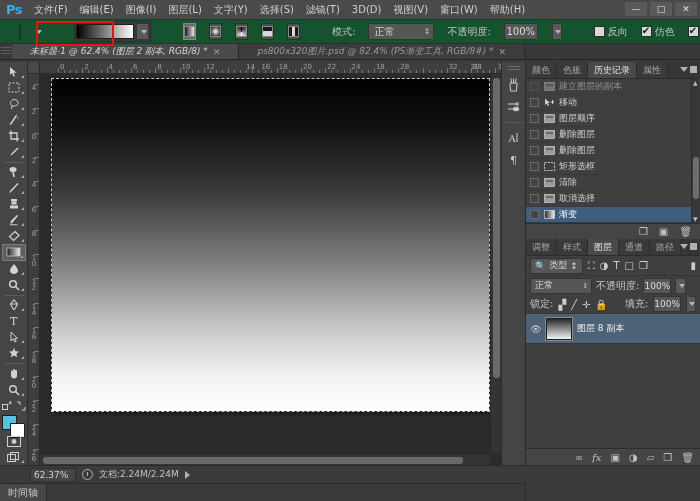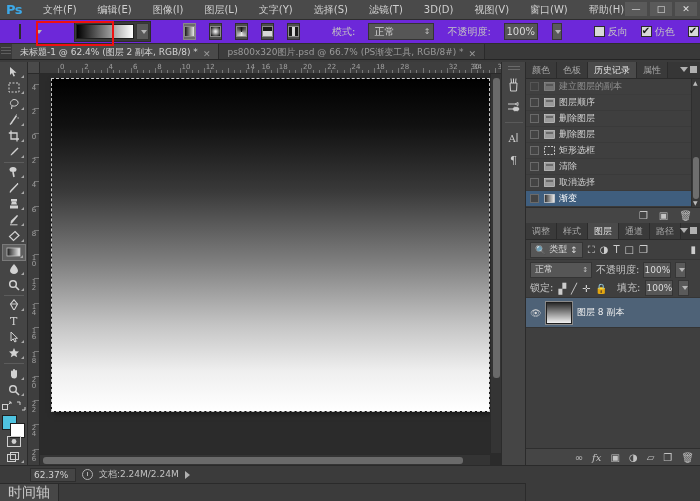--- a/index.html
+++ b/index.html
@@ -11,21 +11,20 @@
     color: #c8c8c8;
     overflow: hidden;
     position: relative;
   }
   
   .menubar {
     height: 20px; background: #4a4a4a;
     display: flex; align-items: center;
     border-bottom: 1px solid #2e2e2e;
     position: relative;
-    gap: 9px;
   }
   .ps-logo {
     width: 28px; text-align: center;
     color: #3da9e8; font-weight: bold; font-size: 13px;
     font-family: "DejaVu Sans", sans-serif;
     letter-spacing: -0.5px;
   }
   .menu-item {
     padding: 3px 6px; font-size: 10px; color: #d0d0d0;
     white-space: nowrap; cursor: default;
@@ -34,21 +33,21 @@
     position: absolute; right: 2px; top: 1px;
     display: flex; gap: 1px;
   }
   .win-btn {
     width: 24px; height: 16px; background: #5a5a5a;
     display: flex; align-items: center; justify-content: center;
     color: #e0e0e0; font-size: 9px; border: 1px solid #4a4a4a;
   }
   
   .optionsbar {
-    height: 24px; background: #6d28d9;
+    height: 24px; background: #14532d;
     border-bottom: 1px solid #2e2e2e;
     display: flex; align-items: center; gap: 13px;
     padding: 0 4px; position: relative;
   }
   .grip {
     width: 8px; height: 18px;
     background: repeating-linear-gradient(to bottom, #6a6a6a 0 1px, transparent 1px 3px);
     margin-right: 2px;
   }
   .tool-swatch-sm {
@@ -132,25 +131,26 @@
     height: 16px; background: #393939;
     display: flex; align-items: stretch;
     border-bottom: 1px solid #242424;
   }
   .tabgrip {
     width: 10px;
     background: repeating-linear-gradient(to bottom, #5f5f5f 0 1px, transparent 1px 3px);
     margin: 3px 1px;
   }
   .doc-tab {
-    display: flex; align-items: flex-end; gap: 5px;
-    padding: 0 8px; font-size: 9px; color: #9a9a9a;
+    display: flex; align-items: center; gap: 5px;
+    padding: 0 18px; font-size: 9px; color: #9a9a9a;
     border-right: 1px solid #2a2a2a;
     background: #3d3d3d;
     white-space: nowrap;
+    font-style: italic;
   }
   .doc-tab.active { background: #4a4a4a; color: #d5d5d5; }
   .tab-close { font-size: 9px; color: #9a9a9a; }
   
   .main {
     position: absolute; top: 62px; left: 0; right: 0; bottom: 36px;
     display: flex;
   }
   
   .toolbar {
@@ -387,21 +387,21 @@
   .status-tri {
     width: 0; height: 0; border-top: 4px solid transparent;
     border-bottom: 4px solid transparent; border-left: 5px solid #b0b0b0;
   }
   .timeline-bar {
     position: absolute; left: 0; right: 0; bottom: 0; height: 18px;
     background: #3b3b3b; border-top: 1px solid #2a2a2a;
     display: flex; align-items: stretch;
   }
   .timeline-tab {
-    padding: 0 8px; font-size: 14px; color: #c8c8c8;
+    padding: 0 8px; font-size: 10px; color: #c8c8c8;
     display: flex; align-items: center;
     background: #474747; border-right: 1px solid #2a2a2a;
   }
   .bottom-right-cell {
     position: absolute; right: 0; bottom: 0;
     width: 175px; height: 18px; background: #3b3b3b;
     border-left: 1px solid #2b2b2b;
   }
   .clock-ico {
     width: 11px; height: 11px; border: 1px solid #b0b0b0; border-radius: 50%;
@@ -487,21 +487,21 @@
 
 <div class="annot-box" style="left:36px; top:21px; width:78px; height:25px;"></div>
 
 <div class="tabbar">
   <div class="tabgrip"></div>
   <div class="doc-tab active">
     <span>未标题-1 @ 62.4% (图层 2 副本, RGB/8) *</span>
     <span class="tab-close">✕</span>
   </div>
   <div class="doc-tab">
-    <span>ps800x320图片.psd @ 66.7% (PS渐变工具, RGB/8#) *</span>
+    <span>ps800x320图片.psd @ 82.4% (PS渐变工具, RGB/8#) *</span>
     <span class="tab-close">✕</span>
   </div>
 </div>
 
 <div class="main">
 
   <div class="toolbar">
     <div class="tool">
       <svg width="12" height="12" viewBox="0 0 12 12">
           <path d="M2 1 L2 9 L4 7 L5.5 10.5 L7 10 L5.5 6.8 L8.5 6.8 Z" fill="#d2d2d2"></path>
@@ -853,20 +853,30 @@
                 <rect x="0.5" y="0.5" width="10" height="8" fill="#9a9a9a" stroke="#cfcfcf" stroke-width="0.7"></rect>
                 <rect x="2" y="2" width="7" height="2" fill="#6a6a6a"></rect>
               </svg>
             </div>
             <span>建立图层的副本</span>
           </div>
           <div class="hist-row">
             <div class="hist-chk"></div>
             <div class="hist-ico">
               <svg width="11" height="9" viewBox="0 0 11 9">
+                <path d="M1 0.5 L1 7 L2.6 5.4 L3.8 8 L5 7.4 L3.8 5 L6 5 Z" fill="#cfcfcf"></path>
+                <path d="M8.5 2 L8.5 6 M6.7 4 L10.3 4" stroke="#cfcfcf"></path>
+              </svg>
+            </div>
+            <span>移动</span>
+          </div>
+          <div class="hist-row">
+            <div class="hist-chk"></div>
+            <div class="hist-ico">
+              <svg width="11" height="9" viewBox="0 0 11 9">
                 <rect x="0.5" y="0.5" width="10" height="8" fill="#9a9a9a" stroke="#cfcfcf" stroke-width="0.7"></rect>
                 <rect x="2" y="2" width="7" height="2" fill="#6a6a6a"></rect>
               </svg>
             </div>
             <span>图层顺序</span>
           </div>
           <div class="hist-row">
             <div class="hist-chk"></div>
             <div class="hist-ico">
               <svg width="11" height="9" viewBox="0 0 11 9">
@@ -975,21 +985,21 @@
         <div class="sm-drop">
           <div class="tiny-arrow"></div>
         </div>
       </div>
       <div class="lock-row">
         <span class="opt-label">锁定:</span>
         <span class="lock-ico">▞</span>
         <span class="lock-ico">╱</span>
         <span class="lock-ico">✛</span>
         <span class="lock-ico">🔒</span>
-        <span class="opt-label" style="margin-left:4px;">填充:</span>
+        <span class="opt-label" style="margin-left:12px;">填充:</span>
         <div class="sm-num">100%</div>
         <div class="sm-drop">
           <div class="tiny-arrow"></div>
         </div>
       </div>
       <div class="layer-list">
         <div class="layer-row">
           <span class="eye">👁</span>
           <div class="layer-thumb"></div>
           <span class="layer-name">图层 8 副本</span>

